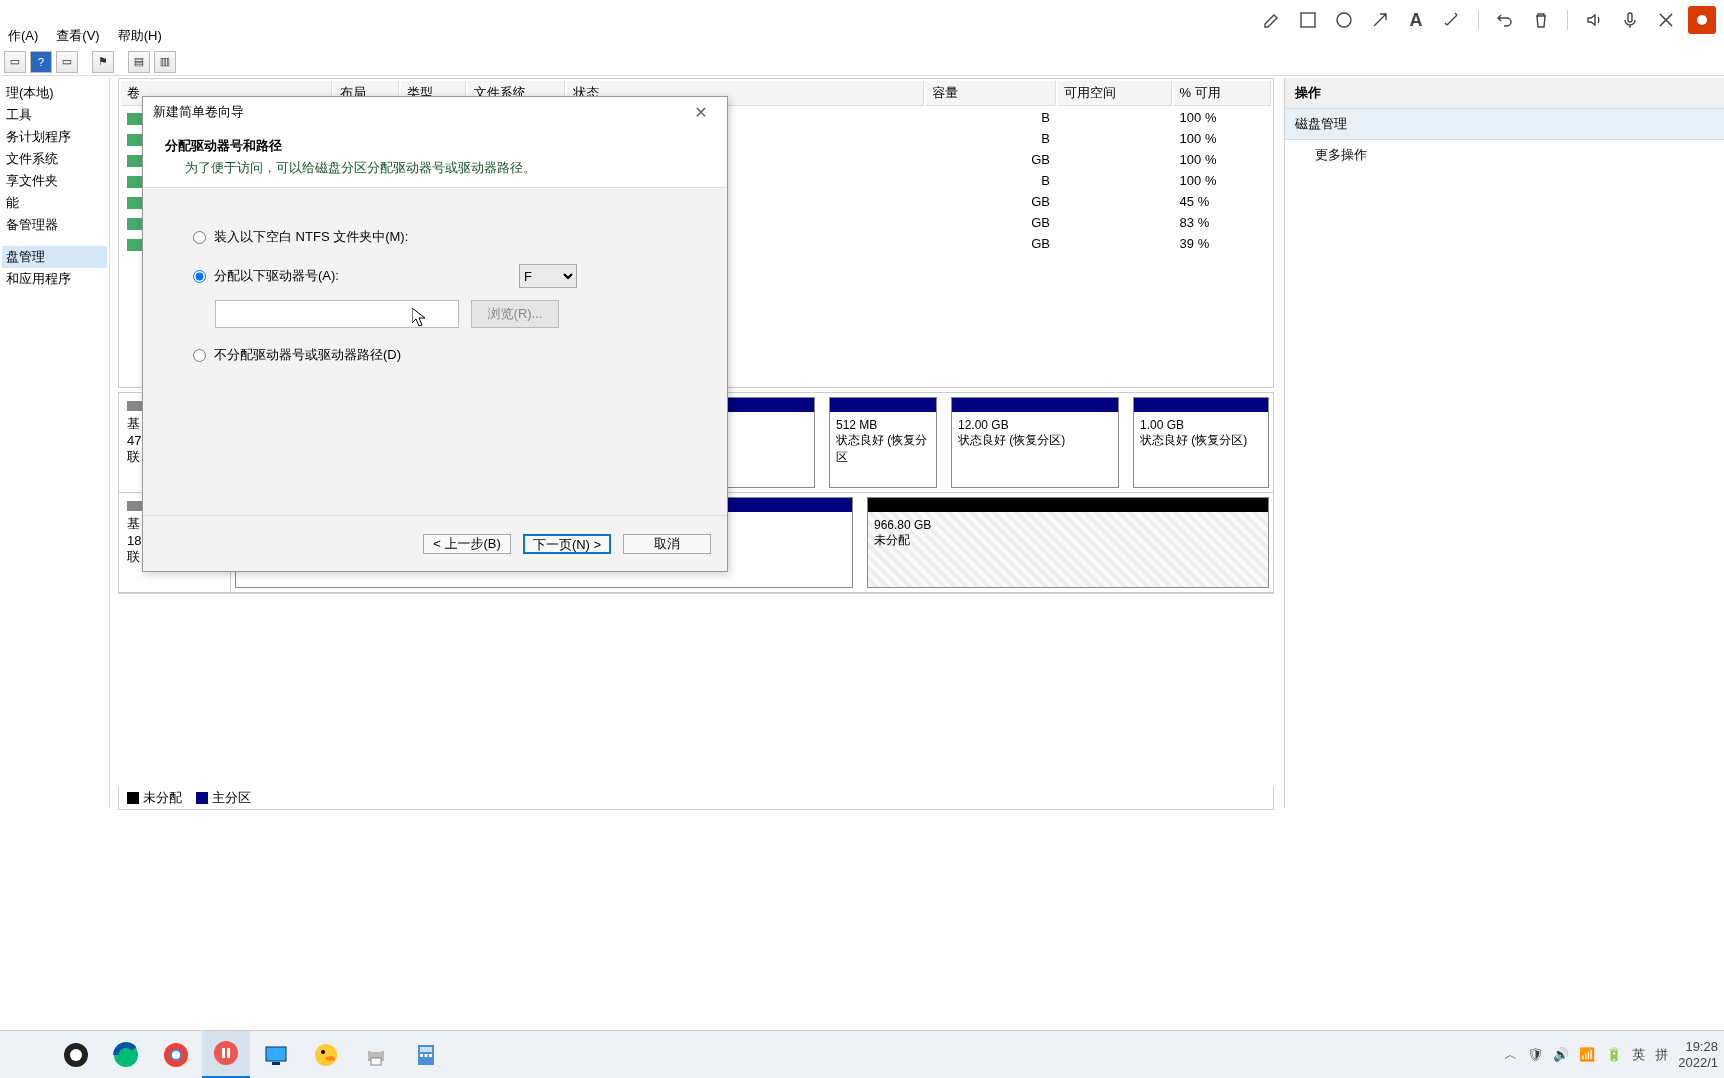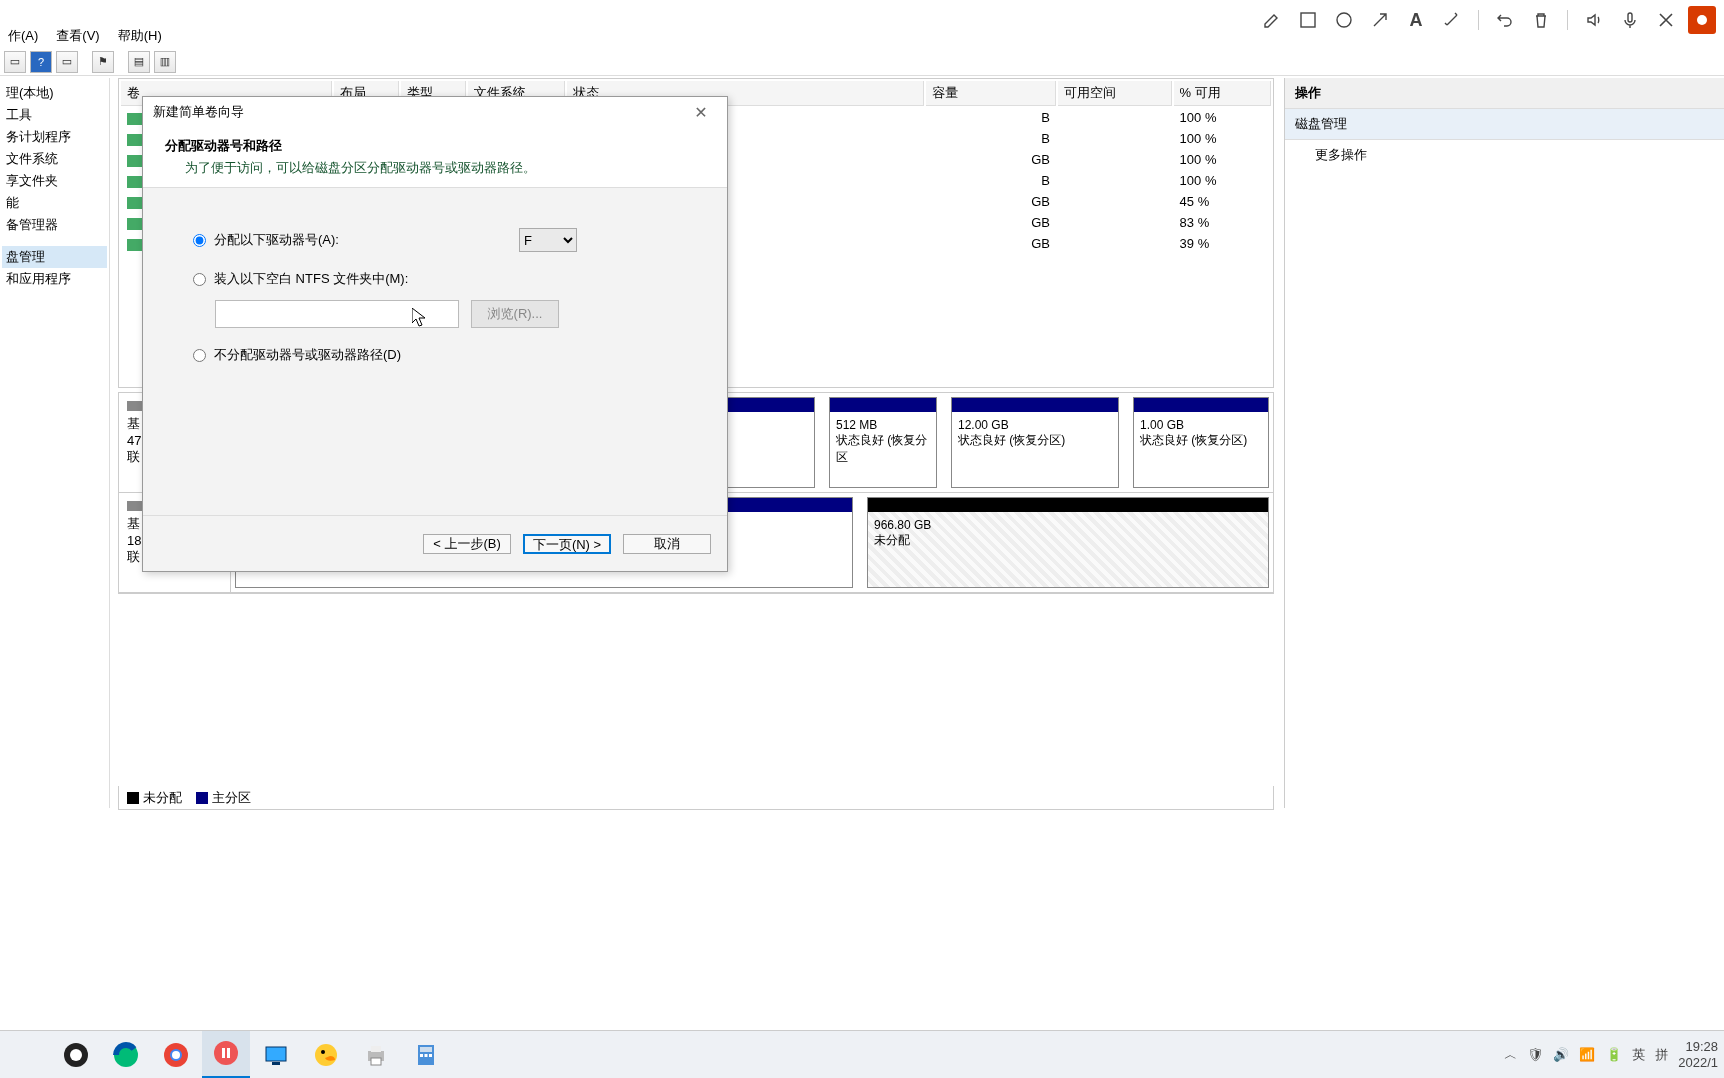--- a/index.html
+++ b/index.html
@@ -337,27 +337,27 @@
   <div class="titlebar">
     <span class="ttl">新建简单卷向导</span>
     <span class="close">✕</span>
   </div>
   <div class="head">
     <div class="h1">分配驱动器号和路径</div>
     <div class="h2">为了便于访问，可以给磁盘分区分配驱动器号或驱动器路径。</div>
   </div>
   <div class="body">
     <div class="radiorow">
+      <input type="radio" name="r" style="">
+      <label>装入以下空白 NTFS 文件夹中(M):</label>
+    </div>
+    <div class="radiorow">
       <input type="radio" name="r" checked="" style="">
       <label>分配以下驱动器号(A):</label>
       <select><option>F</option></select>
-    </div>
-    <div class="radiorow">
-      <input type="radio" name="r" style="">
-      <label>装入以下空白 NTFS 文件夹中(M):</label>
     </div>
     <div class="folderline">
       <input type="text" disabled="" style="">
       <button disabled="">浏览(R)...</button>
     </div>
     <div class="radiorow">
       <input type="radio" name="r" style="">
       <label>不分配驱动器号或驱动器路径(D)</label>
     </div>
   </div>

